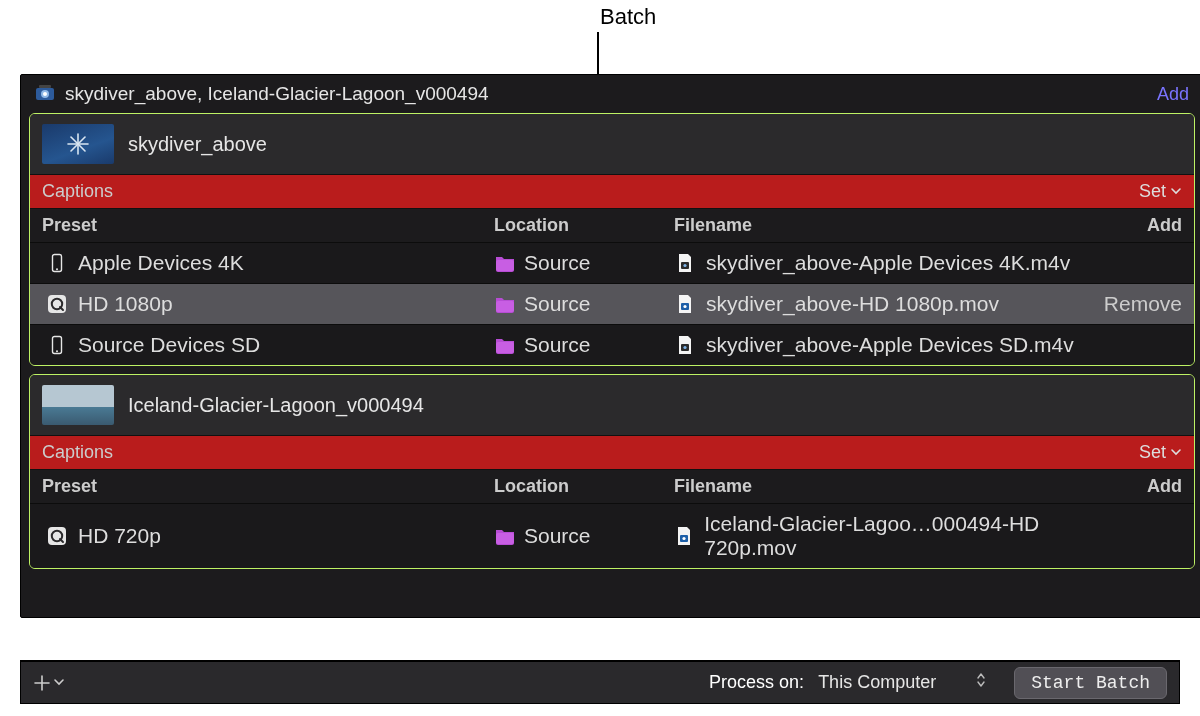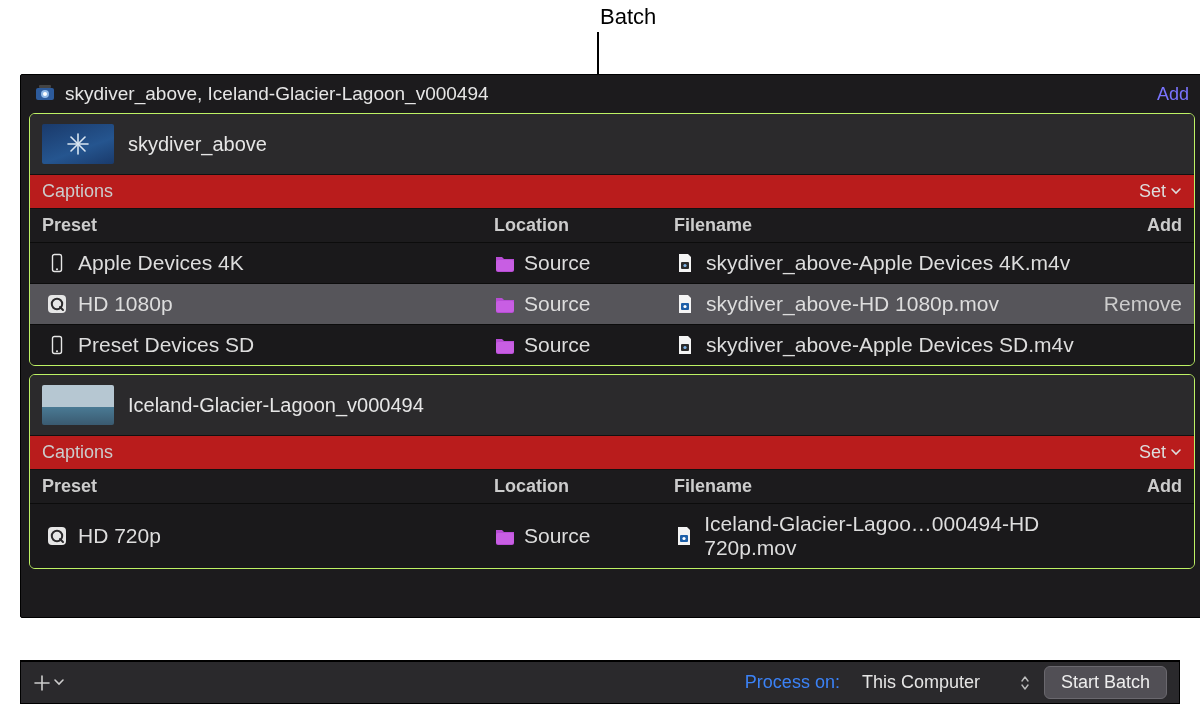--- a/index.html
+++ b/index.html
@@ -114,34 +114,36 @@
     border-top: 2px solid #000;
     display: flex;
     align-items: center;
     padding: 0 12px;
     gap: 6px;
     font-size: 18px;
     color: #ddd;
   }
   .footer .spacer { flex: 1; }
   .plus-btn { display:inline-flex; align-items:center; gap:2px; color:#ccc; cursor:pointer; }
-  .process-label { color: #3b82f6; margin-right: 8px; }
+  .process-label { color: #ffffff; }
   .select-box {
-    display:inline-flex; align-items:center; gap: 40px;
+    display:inline-flex; align-items:flex-start; gap: 40px;
     padding: 4px 8px; color:#e6e6e6;
   }
   .stepper { display:inline-flex; flex-direction:column; line-height:8px; font-size:11px; color:#bbb; }
   .start-btn {
+    margin-left: 14px;
     background: #514f55;
     border: 1px solid #6a686e;
     border-radius: 6px;
     padding: 5px 16px;
     color: #eee;
     cursor: pointer;
     font-size: 18px;
+    font-family: Liberation Mono, monospace;
   }
   .batch-body { padding-bottom: 40px; }
 </style>
 </head>
 <body>
 
 <div class="callout-label">Batch</div>
 <div class="callout-line"></div>
 
 <div class="app-frame">
@@ -251,21 +253,21 @@
           <span class="col-action">Remove</span>
         </div>
         <div class="preset-row">
           <span class="col-preset">
             <span class="icon-box">
   <svg width="20" height="20" viewBox="0 0 20 20">
                 <rect x="5.5" y="1.5" width="9" height="17" rx="2" fill="none" stroke="#e6e6e6" stroke-width="1.4"></rect>
                 <circle cx="10" cy="16.2" r="1" fill="#e6e6e6"></circle>
               </svg>
 </span>
-            <span>Preset Devices SD</span>
+            <span>Source Devices SD</span>
           </span>
           <span class="col-location">
             <span class="icon-box">
   <svg width="20" height="18" viewBox="0 0 20 18">
                 <path d="M1 3 h6 l2 2 h10 v11 a2 2 0 0 1 -2 2 H3 a2 2 0 0 1 -2 -2 Z" fill="#b74cd4"></path>
                 <rect x="1" y="6" width="18" height="11" rx="2" fill="#c85ee3"></rect>
               </svg>
 </span>
             <span>Source</span>
           </span>

